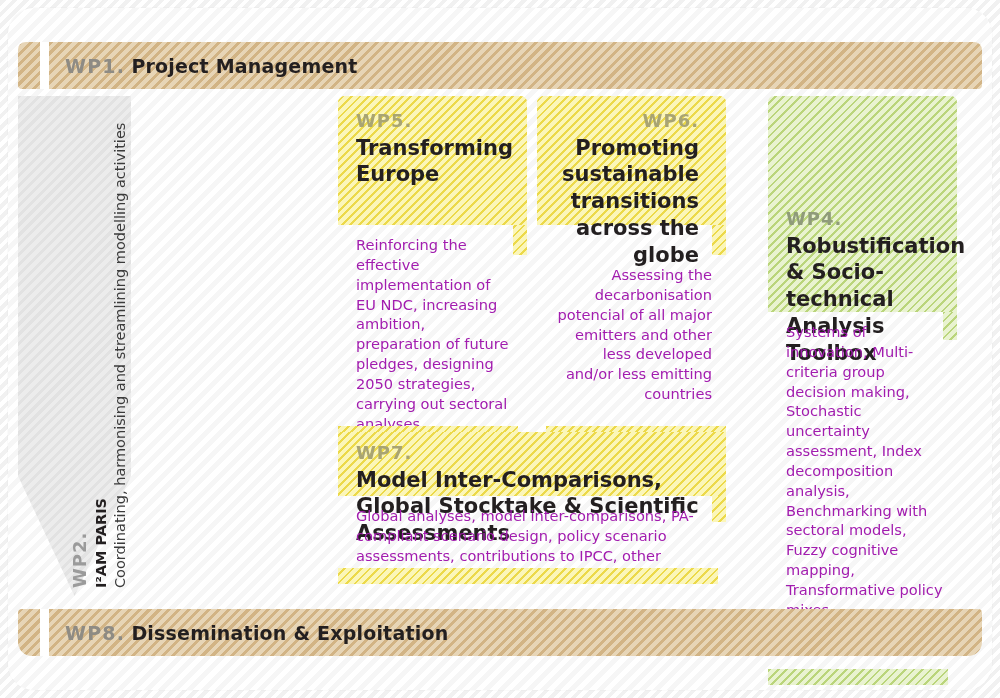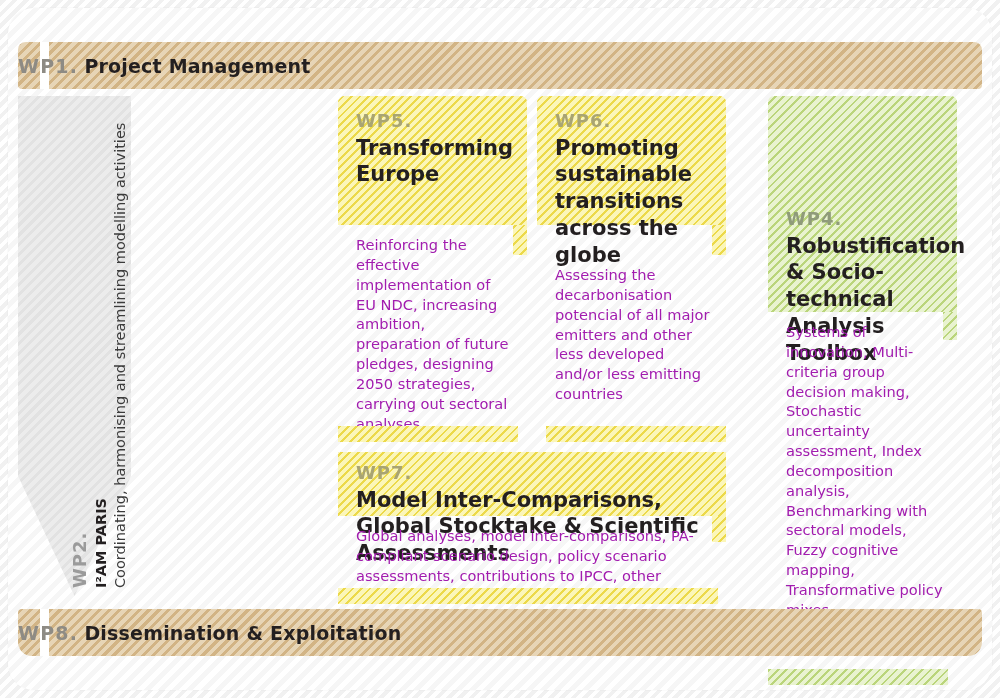--- a/index.html
+++ b/index.html
@@ -67,21 +67,21 @@
   .bar{
     position:absolute;left:0;width:964px;height:47px;
     display:flex;align-items:center;
   }
   .bar.top{top:24px;border-radius:8px 8px 4px 4px;}
   .bar.bottom{top:591px;border-radius:4px 4px 14px 14px;}
   .bar-whitebar{
     position:absolute;left:22px;top:0;width:9px;height:47px;background:#ffffff;
   }
   .bar-label{
-    position:relative;font-size:19px;letter-spacing:.2px;
+    position:relative;margin-left:47px;font-size:19px;letter-spacing:.2px;
     white-space:nowrap;
   }
   .wp-num{color:#8e8b84;font-weight:bold;letter-spacing:1.2px;}
   .bar-title{color:#231f20;font-weight:bold;}
 
   
   .wp2{
     position:absolute;left:0;top:78px;width:113px;height:500px;
   }
   .wp2-arrow{
@@ -139,28 +139,28 @@
   #wp3 .body{top:328px;width:189px;}
 
   
   #wp5{left:320px;top:78px;width:189px;height:350px;}
   #wp5 .head{width:189px;height:129px;}
   #wp5 .head-ext{position:absolute;left:175px;top:129px;width:14px;height:30px;}
   #wp5 .body{top:129px;width:189px;}
   #wp5 .foot{top:330px;width:180px;}
 
   
-  #wp6{left:519px;top:78px;width:189px;height:350px;}
+  #wp6{left:519px;top:78px;width:189px;height:350px;text-align:right;}
   #wp6 .head{width:189px;height:129px;}
   #wp6 .head-ext{position:absolute;left:175px;top:129px;width:14px;height:30px;}
   #wp6 .body{top:131px;width:189px;margin-top:28px;}
   #wp6 .foot{top:330px;left:9px;width:180px;}
 
   
-  #wp7{left:320px;top:434px;width:388px;height:172px;}
+  #wp7{left:320px;top:414px;width:388px;height:172px;}
   #wp7 .head{width:388px;height:64px;padding-top:10px;}
   #wp7 .head-ext{position:absolute;left:374px;top:64px;width:14px;height:26px;}
   #wp7 .body{top:64px;width:388px;}
   #wp7 .foot{top:136px;width:380px;}
 
   
   #wp4{left:750px;top:78px;width:189px;height:508px;}
   #wp4 .green-shape{
     position:absolute;left:0;top:0;width:189px;height:216px;
     border-radius:6px 6px 0 0;

